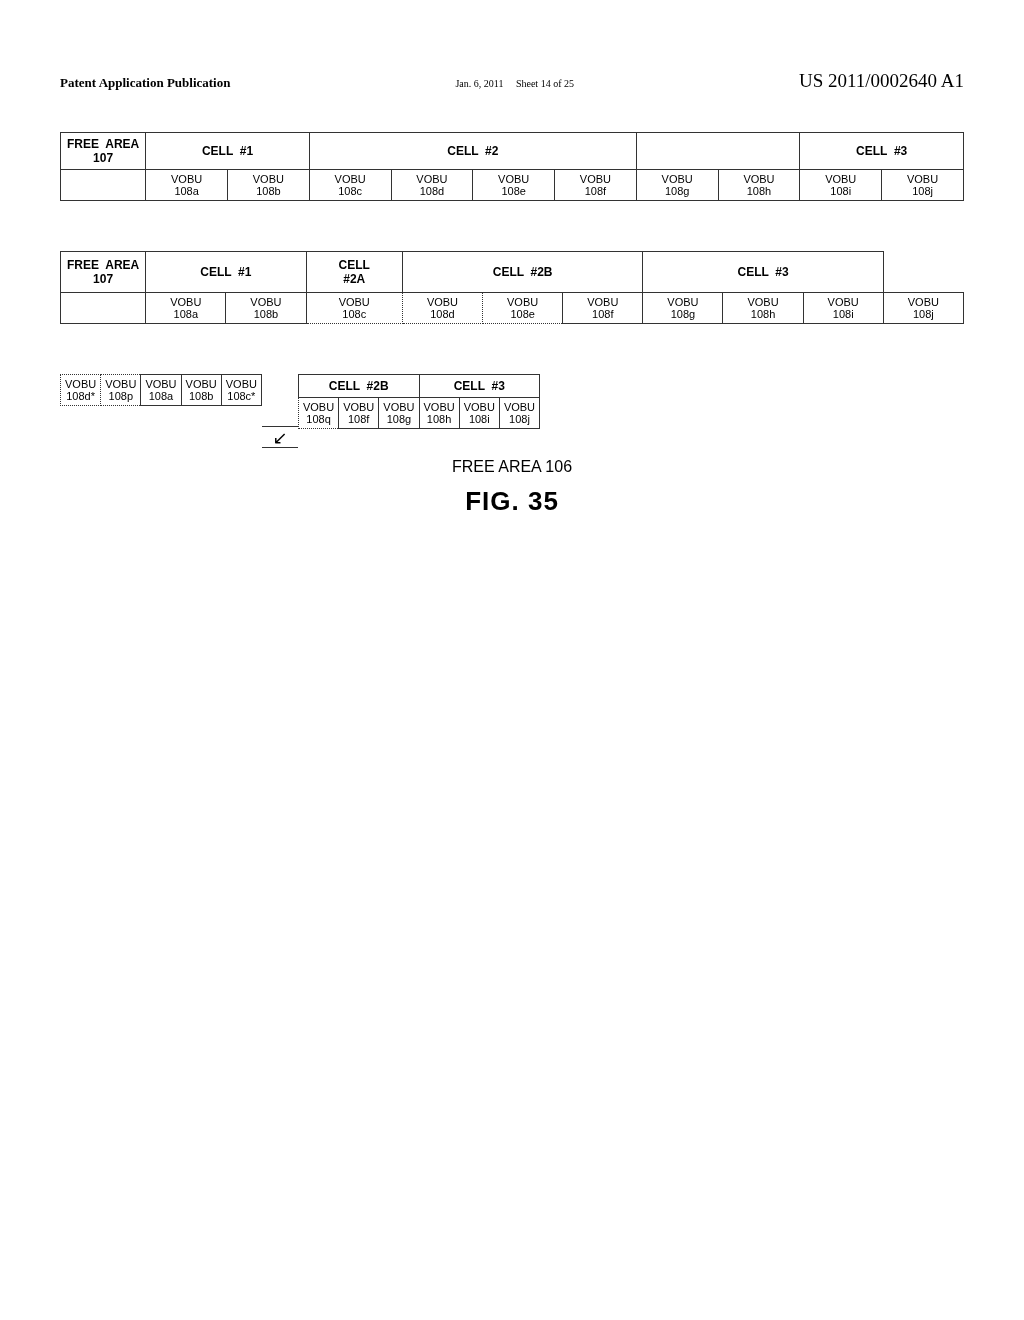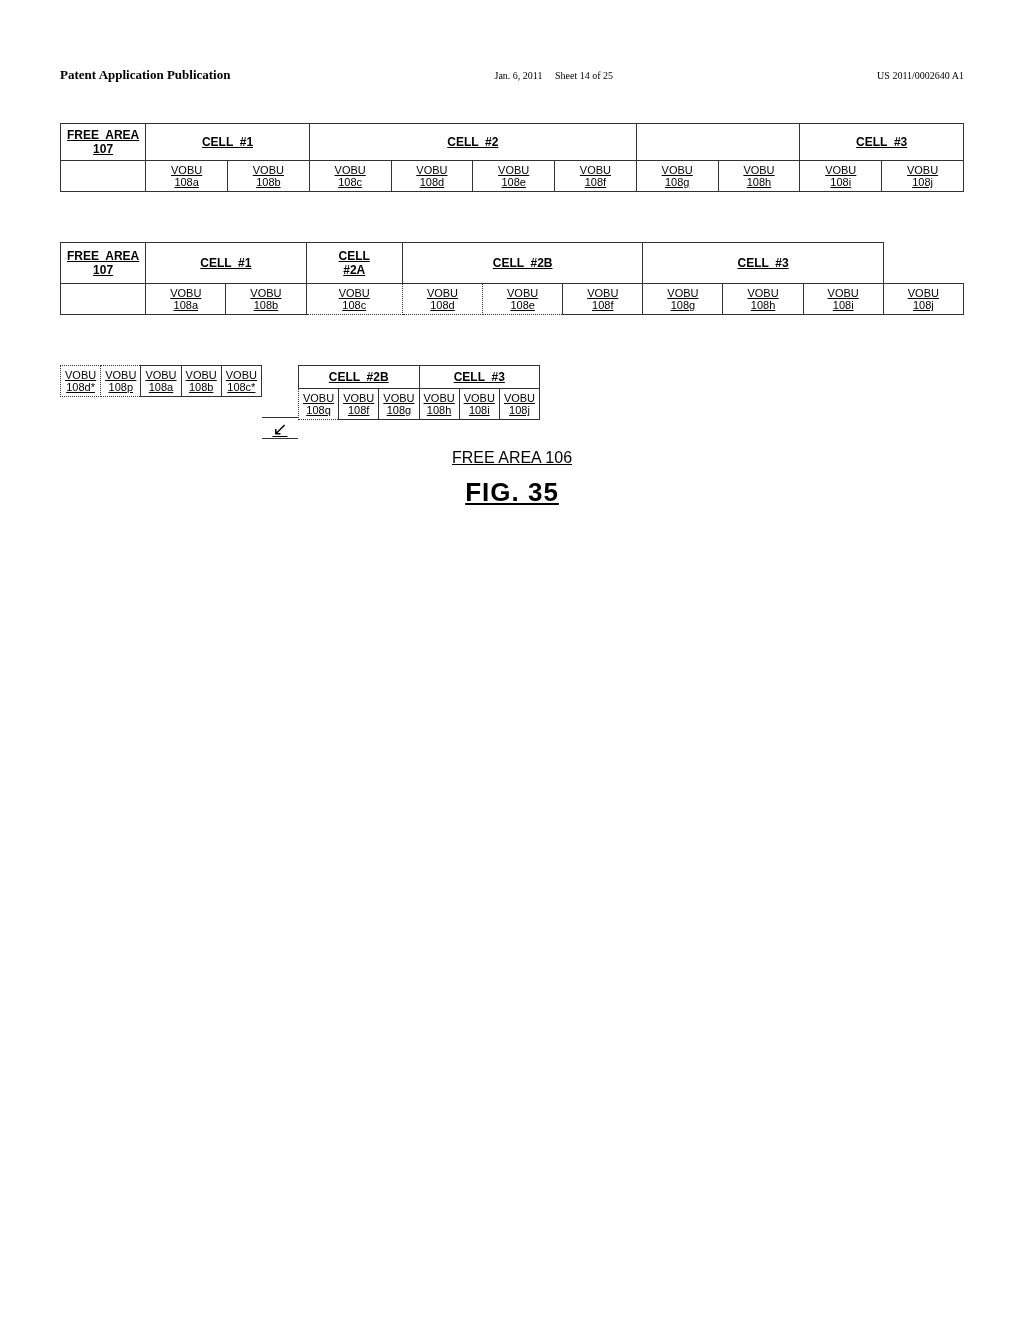--- a/index.html
+++ b/index.html
@@ -28,28 +28,27 @@
       font-size: 13px;
     }
     .header-left {
       font-weight: bold;
       font-size: 13px;
     }
     .header-center {
       font-size: 10px;
     }
     .header-right {
-      font-size: 10px;
+      font-size: 19px;
       margin-top: 6px;
     }
 
     
     .figure-section {
       margin-bottom: 50px;
-      text-decoration: underline;
     }
 
     
     .diagram-table {
       border-collapse: collapse;
       width: 100%;
       margin-bottom: 18px;
     }
 
     .diagram-table td, .diagram-table th {

